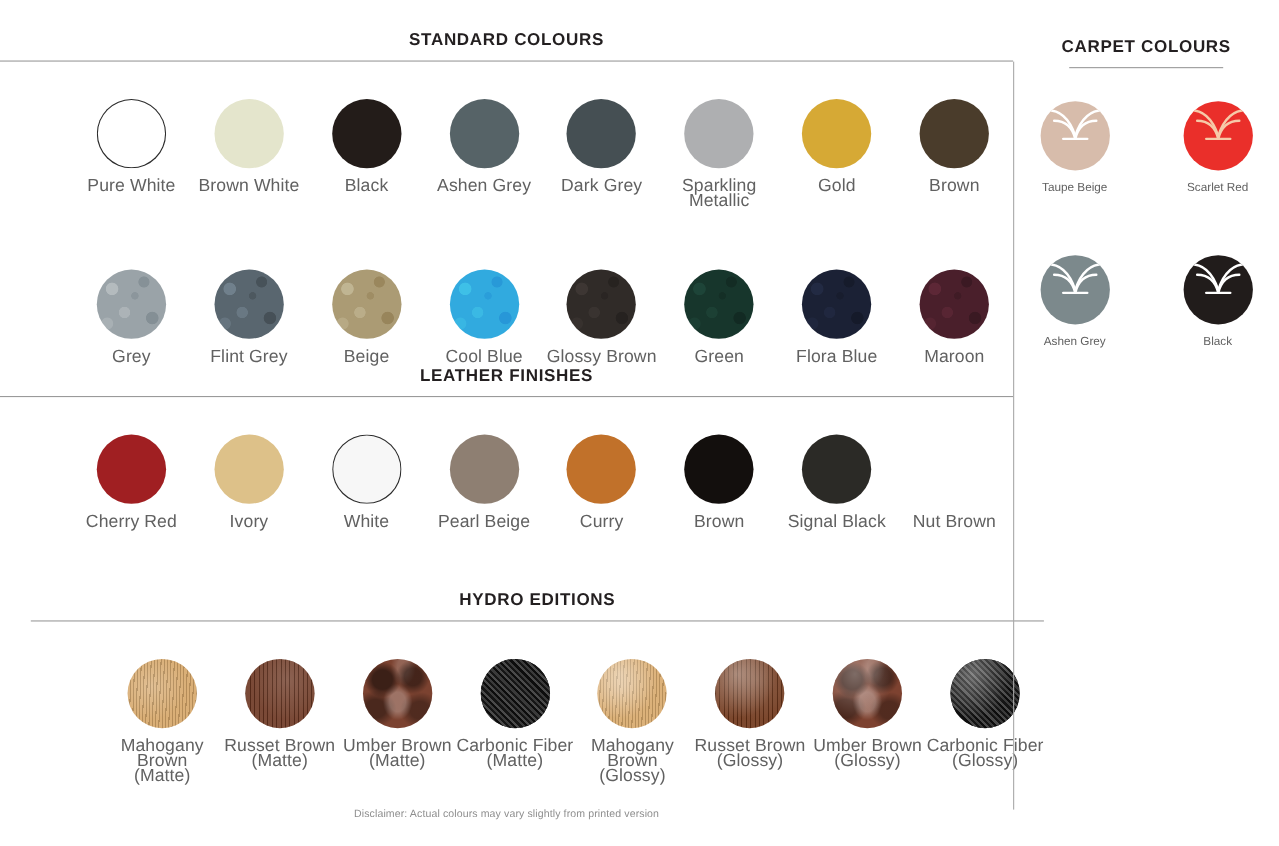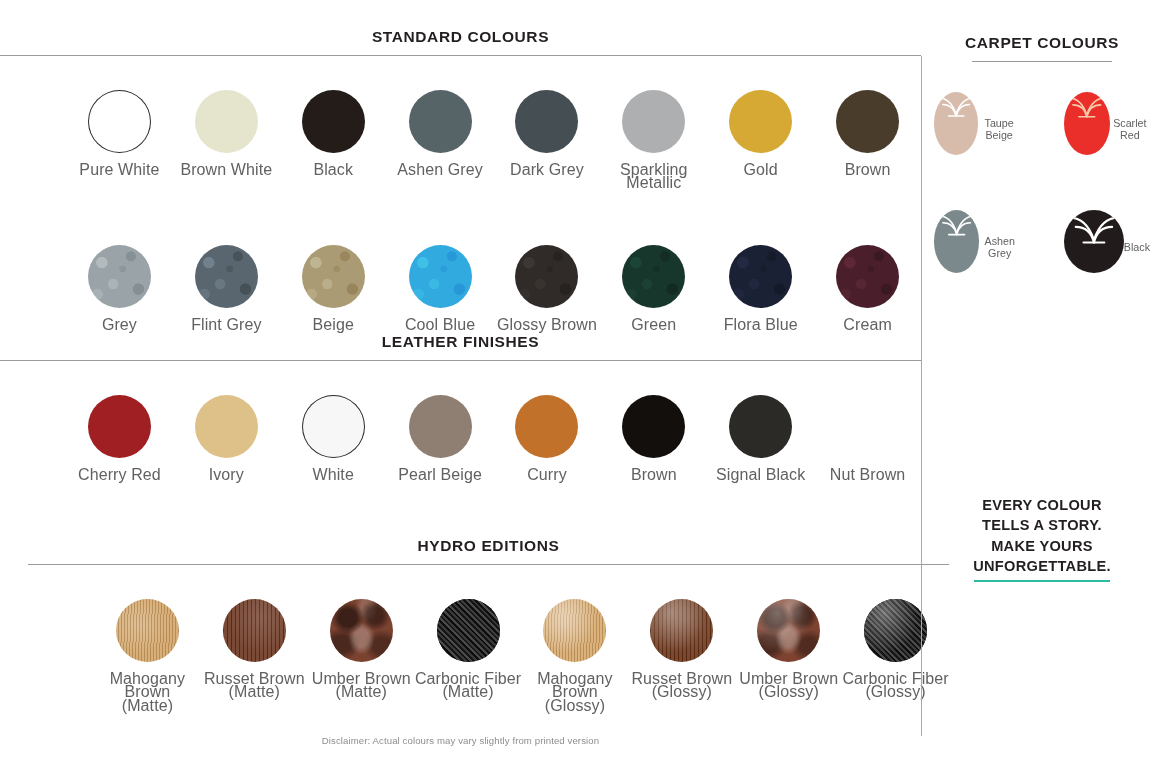--- a/index.html
+++ b/index.html
@@ -182,21 +182,21 @@
     background: #9a9a9a;
   }
   .carpet-row {
     display: flex;
     justify-content: center;
     gap: 44px;
   }
   .carpet-cell {
     width: 86px;
     display: flex;
-    flex-direction: row;
+    flex-direction: column;
     align-items: center;
   }
   .carpet-swatch {
     width: 63px;
     height: 63px;
     border-radius: 50%;
     position: relative;
     overflow: hidden;
   }
   .carpet-label {
@@ -309,21 +309,21 @@
             <div class="swatch-cell">
               <div class="swatch tex-speckle" style="background: rgb(23, 54, 44);"></div>
               <div class="swatch-label">Green</div>
             </div>
             <div class="swatch-cell">
               <div class="swatch tex-speckle" style="background: rgb(27, 33, 53);"></div>
               <div class="swatch-label">Flora Blue</div>
             </div>
             <div class="swatch-cell">
               <div class="swatch tex-speckle" style="background: rgb(74, 31, 43);"></div>
-              <div class="swatch-label">Cream</div>
+              <div class="swatch-label">Maroon</div>
             </div>
           </div>
         </div>
     </div>
 
     <div class="section" id="sec-leather" style="top:333px;">
       <div class="section-head">
         <span class="title">LEATHER FINISHES</span>
       </div>
       <div class="rule"></div>
@@ -468,24 +468,15 @@
                 <path d="M44 6 C34 5 27 11 23 23" fill="none" stroke="#ffffff" stroke-width="1.6" stroke-linecap="round"></path>
                 <path d="M9 13 C16 13 21 17 23 25" fill="none" stroke="#ffffff" stroke-width="1.6" stroke-linecap="round"></path>
                 <path d="M37 13 C30 13 25 17 23 25" fill="none" stroke="#ffffff" stroke-width="1.6" stroke-linecap="round"></path>
                 <path d="M15 25 L31 25" fill="none" stroke="#ffffff" stroke-width="1.6" stroke-linecap="round"></path>
               </svg></div>
             <div class="carpet-label">Black</div>
           </div>
         </div>
       </div>
 
-    <div class="tagline">
-      <div id="tagline-lines">
-          <div class="line">EVERY COLOUR</div>
-          <div class="line">TELLS A STORY.</div>
-          <div class="line">MAKE YOURS</div>
-          <div class="line">UNFORGETTABLE.</div>
-        </div>
-      <div class="tagline-underline" style="background: rgb(43, 189, 164);"></div>
-    </div>
   </div>
 
 </div>
 
 </body></html>

